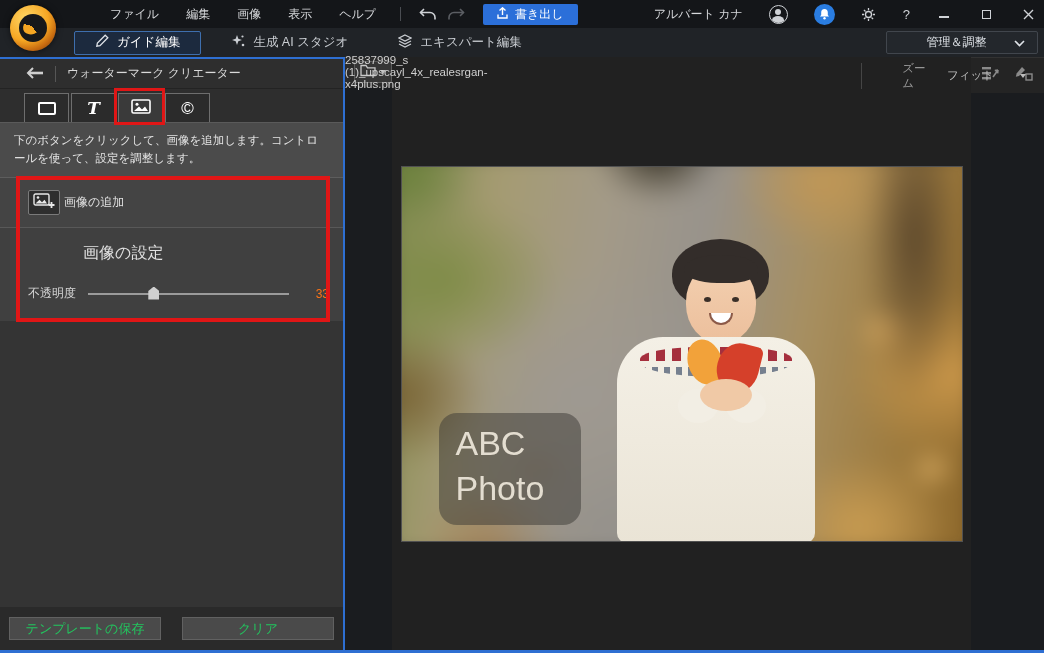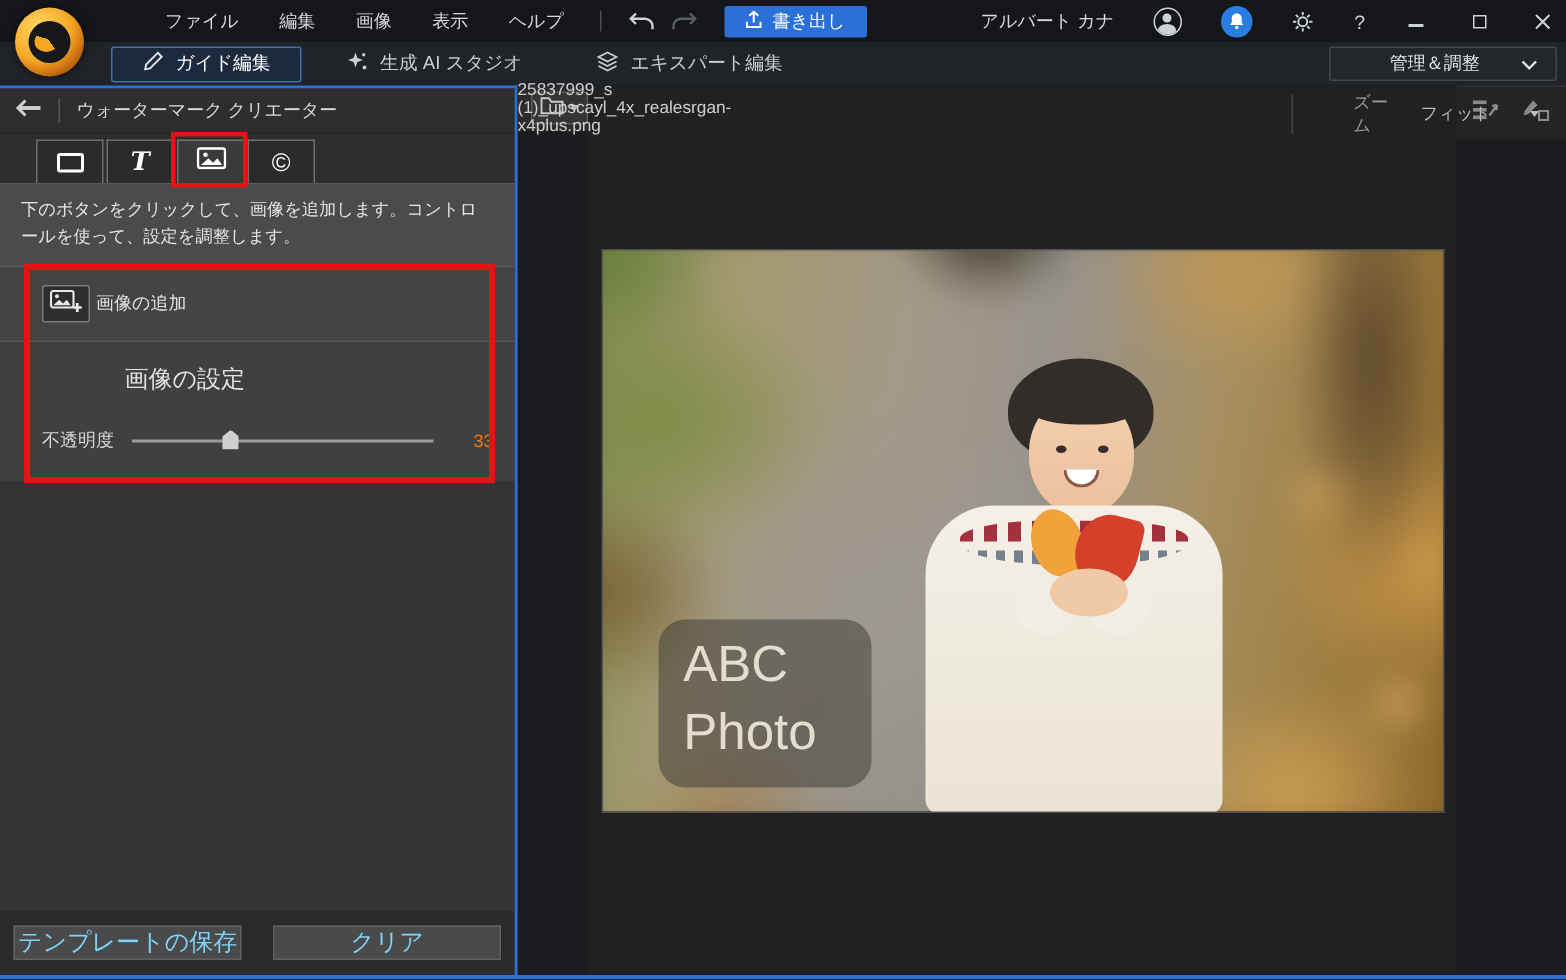--- a/index.html
+++ b/index.html
@@ -39,21 +39,21 @@
   .manage-btn { position:absolute; right:6px; top:3px; width:152px; height:23px; background:#23272c; border:1px solid #41464d;
                 border-radius:2px; color:#dfe3e8; font-size:12px; display:flex; align-items:center; justify-content:space-between;
                 padding:0 12px; cursor:pointer; }
 
   
   .app-body { display:flex; height:593px; }
 
   
   .left-panel { width:345px; background:#353535; border-top:2px solid #2e6fd2; border-right:2px solid #2e6fd2;
                 display:flex; flex-direction:column; position:relative; flex-shrink:0; }
-  .panel-header { height:30px; background:#2e2e2e; display:flex; align-items:center; gap:11px; padding:0 10px; border-bottom:1px solid #232323; }
+  .panel-header { height:30px; background:#2e2e2e; display:flex; align-items:center; gap:11px; padding:0 26px; border-bottom:1px solid #232323; }
   .ph-sep { width:1px; height:16px; background:#565656; }
   .panel-title { font-size:12px; color:#dadada; }
   .icon-tabs { height:34px; background:#2e2e2e; border-bottom:1px solid #5a5a5a; display:flex; align-items:flex-end; padding-left:24px; gap:2px; }
   .itab { width:45px; height:29px; background:#2b2b2b; border:1px solid #6e6e6e; border-bottom:none;
           display:flex; align-items:center; justify-content:center; cursor:pointer; color:#fff; }
   .itab.sel { background:#3a3a3a; }
   .frame-glyph { width:18px; height:13px; border:2px solid #fff; border-radius:2px; }
   .t-glyph { font-family:"DejaVu Serif","Liberation Serif",serif; font-weight:bold; font-style:italic; font-size:17px; color:#fff; }
   .c-glyph { font-size:17px; color:#fff; line-height:1; }
   .desc-box { height:54px; background:#4b4b4b; color:#e4e4e4; font-size:11.5px; line-height:1.6; padding:8px 14px; }
@@ -64,21 +64,21 @@
   .settings-section { height:94px; background:#404040; border-top:1px solid #585858; padding-top:15px; }
   .settings-title { font-size:16px; color:#e2e2e2; margin-left:83px; }
   .slider-row { display:flex; align-items:center; margin:21px 14px 0 28px; }
   .slider-label { font-size:12px; color:#d6d6d6; width:48px; }
   .slider-track { flex:1; height:2px; background:#9b9b9b; position:relative; margin:0 14px 0 12px; cursor:pointer; }
   .slider-thumb { position:absolute; left:30%; top:-6px; width:11px; height:13px; background:#d0d0d0;
                   clip-path:polygon(50% 0,100% 35%,100% 100%,0 100%,0 35%); cursor:grab; }
   .slider-value { width:26px; text-align:right; font-size:12px; color:#f97316; }
   .panel-fill { flex:1; background:#343434; }
   .panel-footer { height:43px; background:#2a2a2a; display:flex; align-items:center; gap:21px; padding:0 9px; }
-  .footer-btn { flex:1; height:23px; background:#4a4a4a; border:1px solid #616161; color:#7dd3fc; font-size:16px; cursor:pointer;
+  .footer-btn { flex:1; height:23px; background:#4a4a4a; border:1px solid #616161; color:#22c55e; font-size:13px; cursor:pointer;
                 font-family:"Liberation Sans","DejaVu Sans",sans-serif; }
   .anno { position:absolute; pointer-events:none; z-index:20; }
   .anno-tab { left:114px; top:29px; width:51px; height:37px; border:3px solid #e01616; }
   .anno-main { left:16px; top:117px; width:314px; height:146px; border:4px solid #e01616; }
 
   
   .main-area { flex:1; display:flex; flex-direction:row; min-width:0; }
   .main-header { height:31px; background:#2b2b2b; position:relative; display:flex; align-items:center; border-bottom:1px solid #202020; }
   .folder-btn { margin-left:9px; width:38px; height:22px; background:#353535; border:1px solid #5a5a5a; border-radius:2px;
                 display:flex; align-items:center; justify-content:center; gap:4px; cursor:pointer; }

